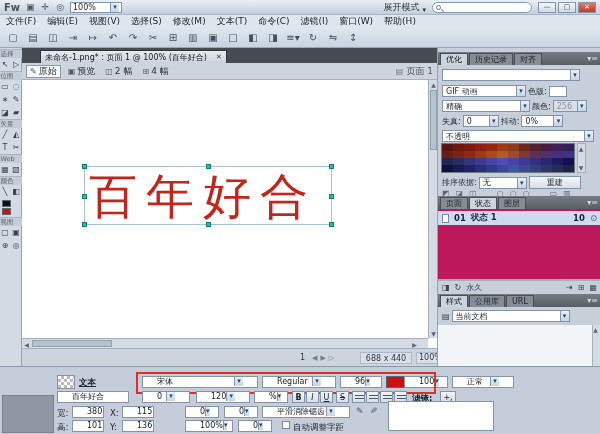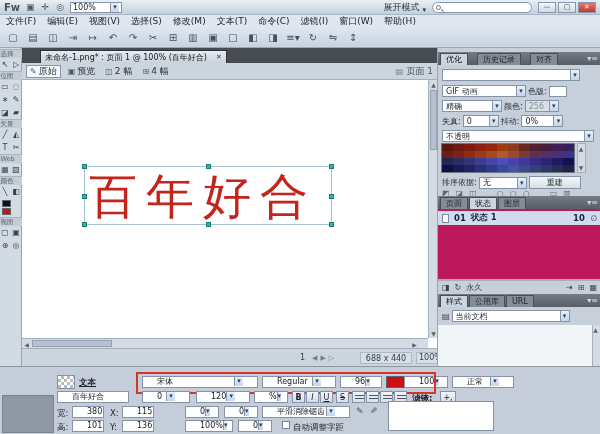--- a/index.html
+++ b/index.html
@@ -268,42 +268,42 @@
       <span class="dsz">688 x 440</span>
       <span class="szoom">
           <span>100%</span>
           <span style="font-size:6px;">▾</span>
         </span>
     </div>
   </div>
 
   <div class="rightcol">
 
-    <div class="ptabs" style="top:4px;gap:8px;">
+    <div class="ptabs" style="top:4px;">
       <span class="ptab active">优化</span>
       <span class="ptab">历史记录</span>
       <span class="ptab">对齐</span>
       <span class="pmenu"></span>
     </div>
     <div class="prow" style="left:4px;top:21px;">
         <span class="dd" style="width:138px;">
           <span></span>
           <span class="dda"></span>
         </span>
       </div>
     <div class="prow" style="left:4px;top:37px;">
       <span class="dd" style="width:84px;">
           <span>GIF 动画</span>
           <span class="dda"></span>
         </span>
       <span>色版:</span>
       <span class="matte"></span>
     </div>
     <div class="prow" style="left:4px;top:52px;">
-      <span class="dd" style="width:60px;">
+      <span class="dd" style="width:88px;">
           <span>精确</span>
           <span class="dda"></span>
         </span>
       <span>颜色:</span>
       <span class="dd dis" style="width:34px;">
           <span>256</span>
           <span class="dda"></span>
         </span>
     </div>
     <div class="prow" style="left:4px;top:67px;">

